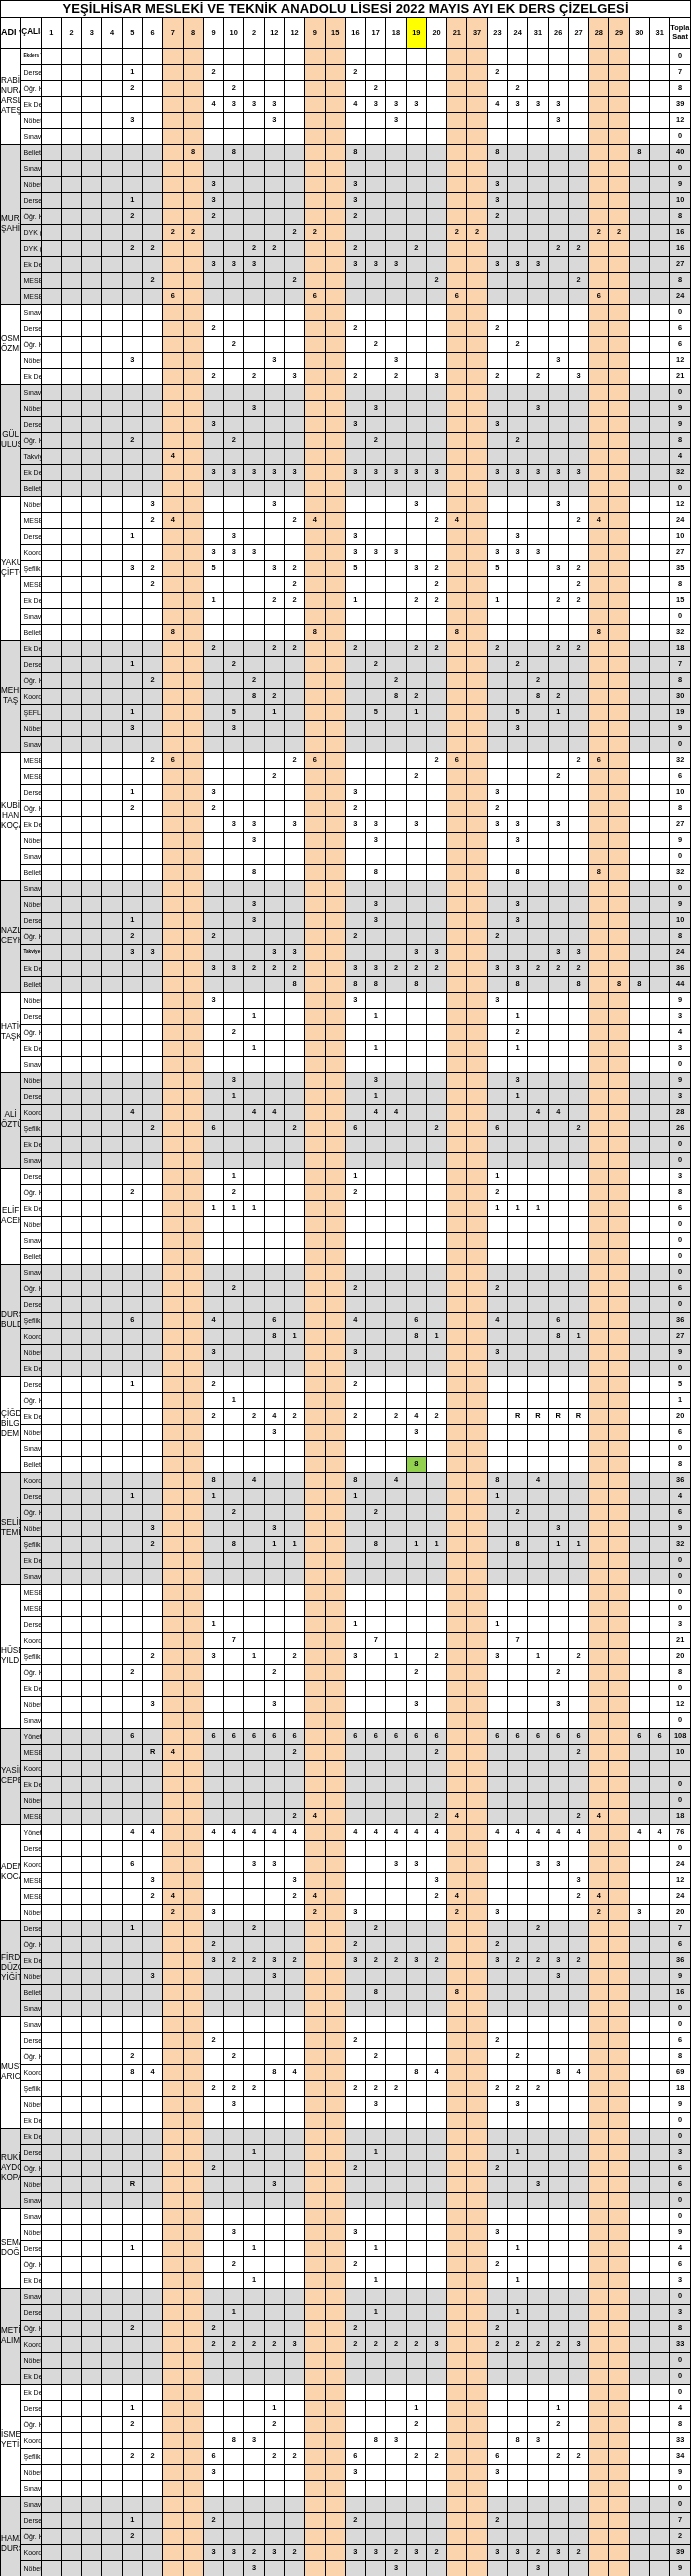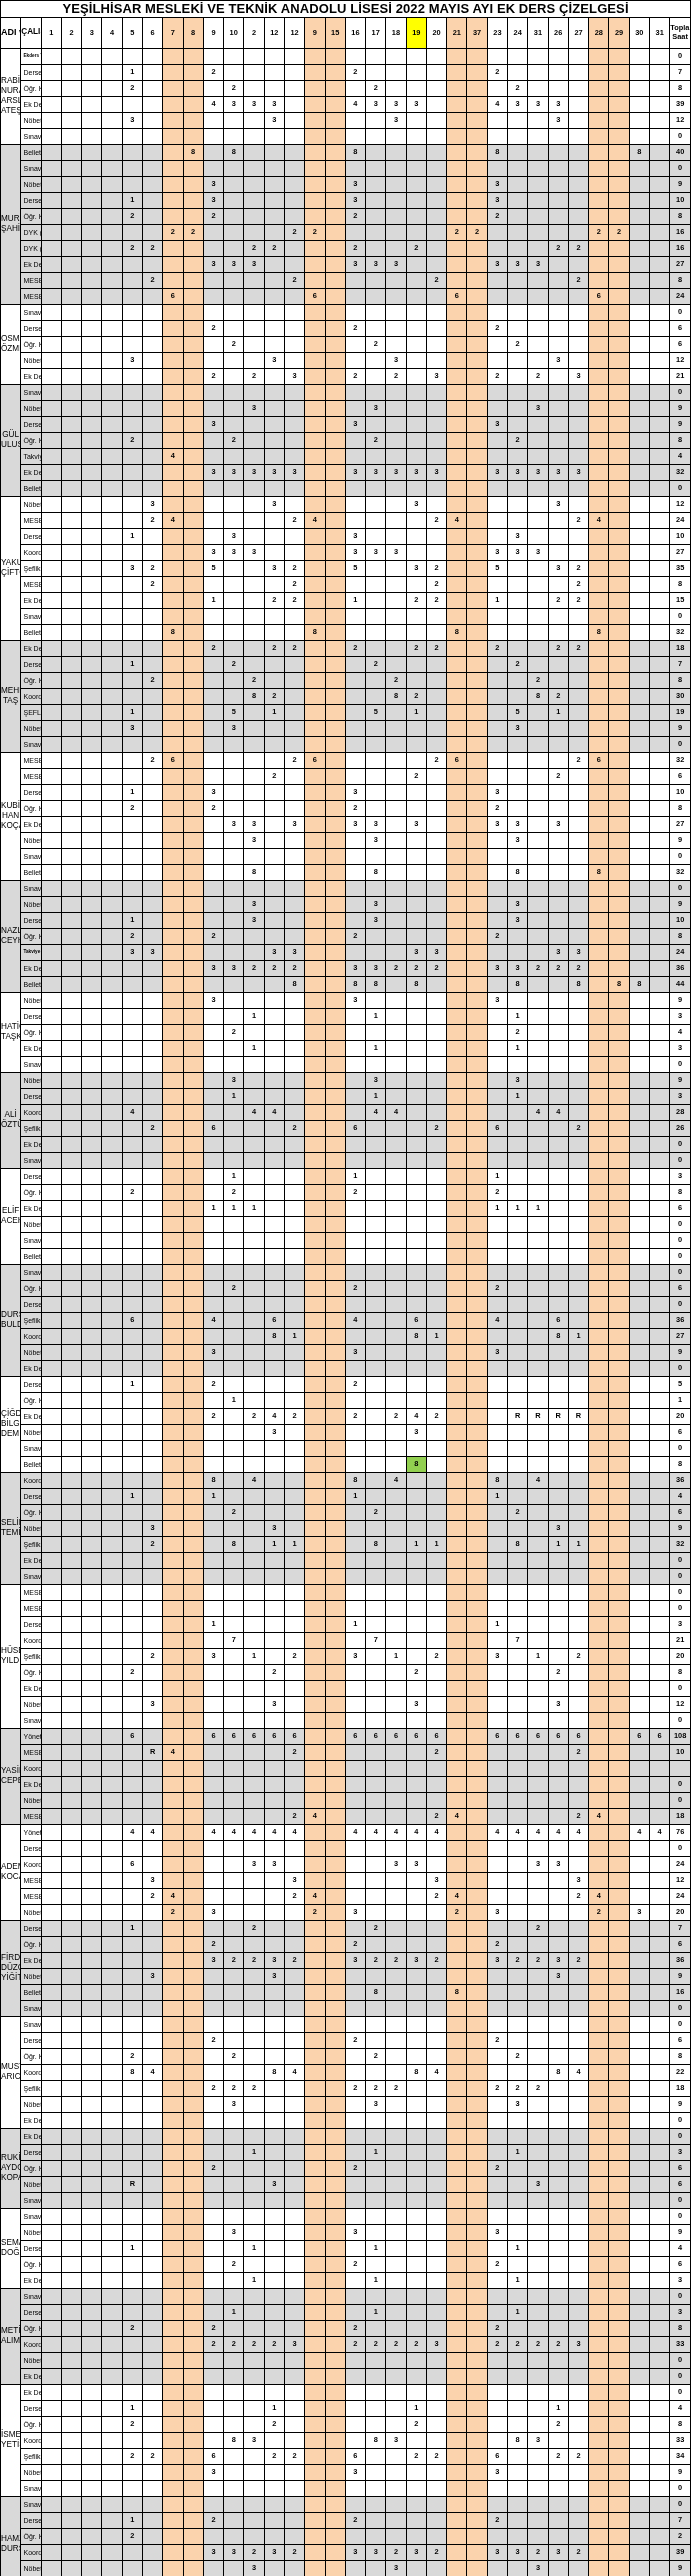--- a/index.html
+++ b/index.html
@@ -4531,21 +4531,21 @@
         <td class="c-day val wk"></td>
         <td class="c-day val"></td>
         <td class="c-day val"></td>
         <td class="c-day val"></td>
         <td class="c-day val">8</td>
         <td class="c-day val">4</td>
         <td class="c-day val wk"></td>
         <td class="c-day val wk"></td>
         <td class="c-day val"></td>
         <td class="c-day val"></td>
-        <td class="c-total tot">22</td>
+        <td class="c-total tot">69</td>
       </tr>
       <tr class="">
         <td class="c-type lbl">Şeflik</td>
         <td class="c-day val"></td>
         <td class="c-day val"></td>
         <td class="c-day val"></td>
         <td class="c-day val"></td>
         <td class="c-day val"></td>
         <td class="c-day val"></td>
         <td class="c-day val wk"></td>

